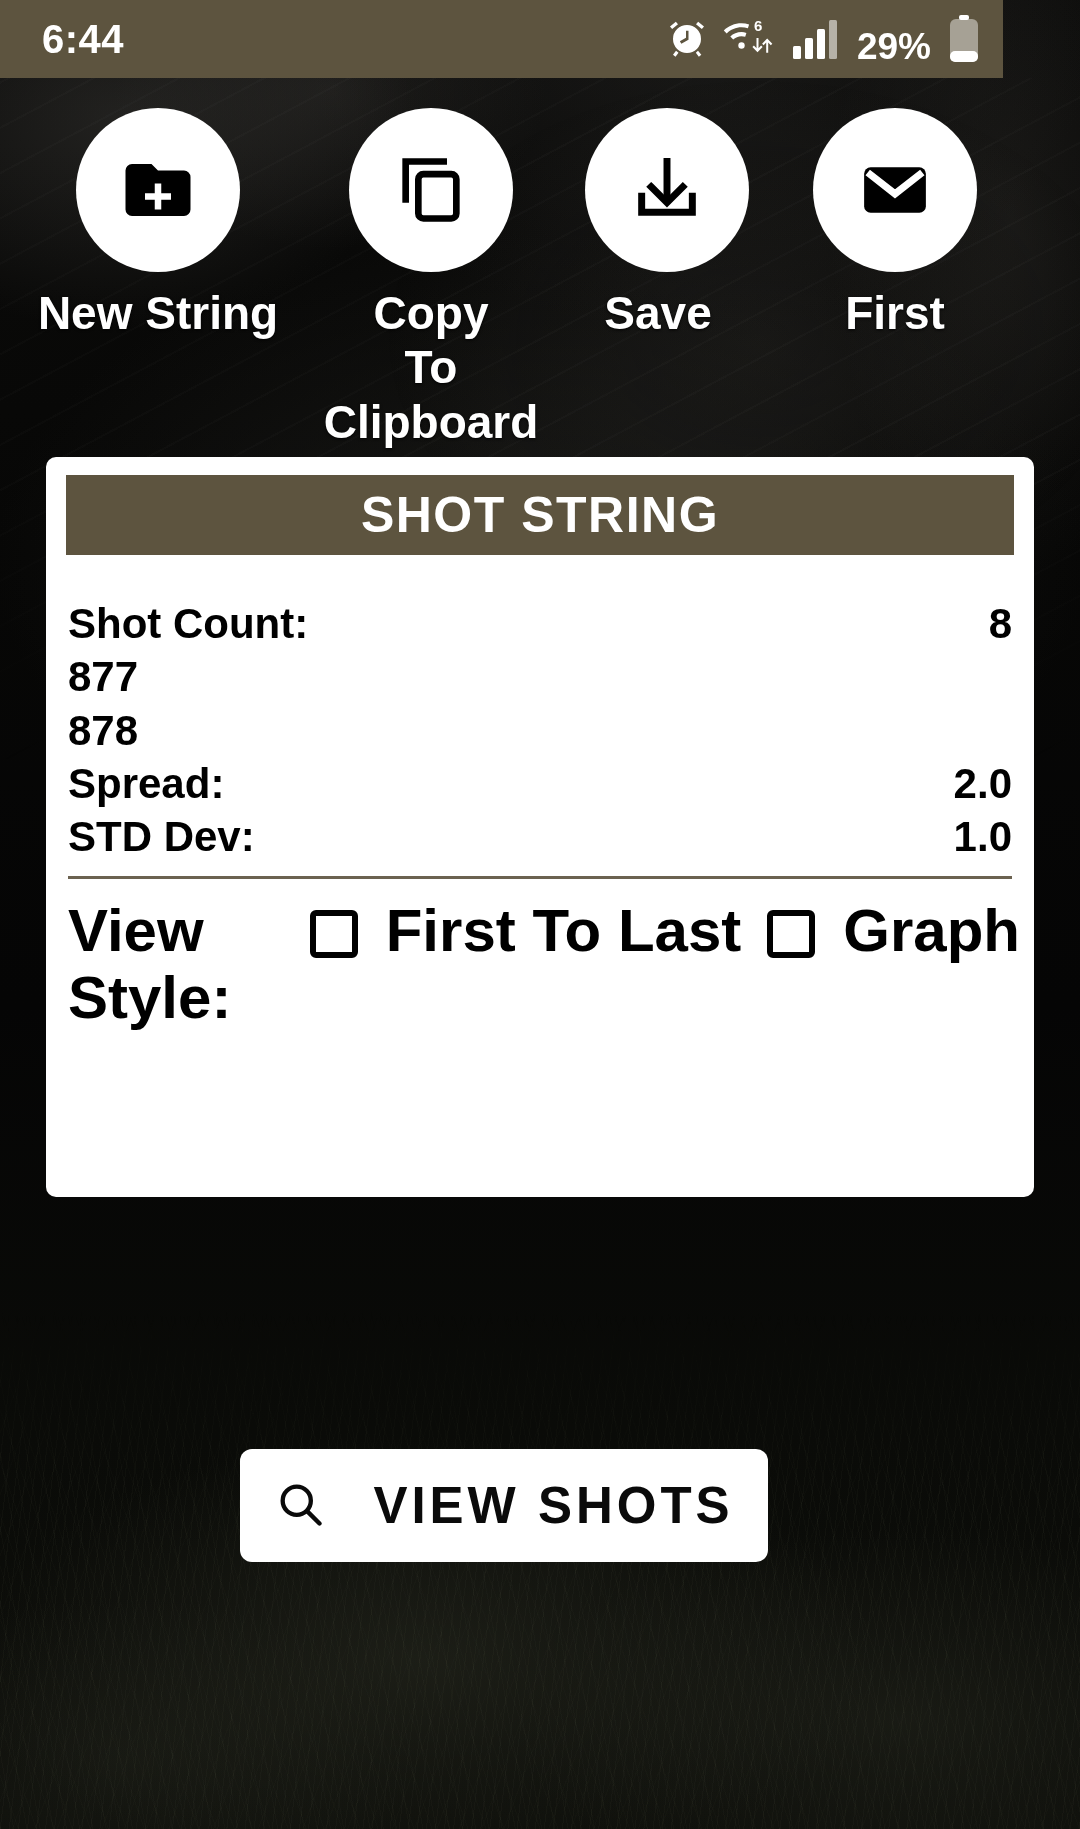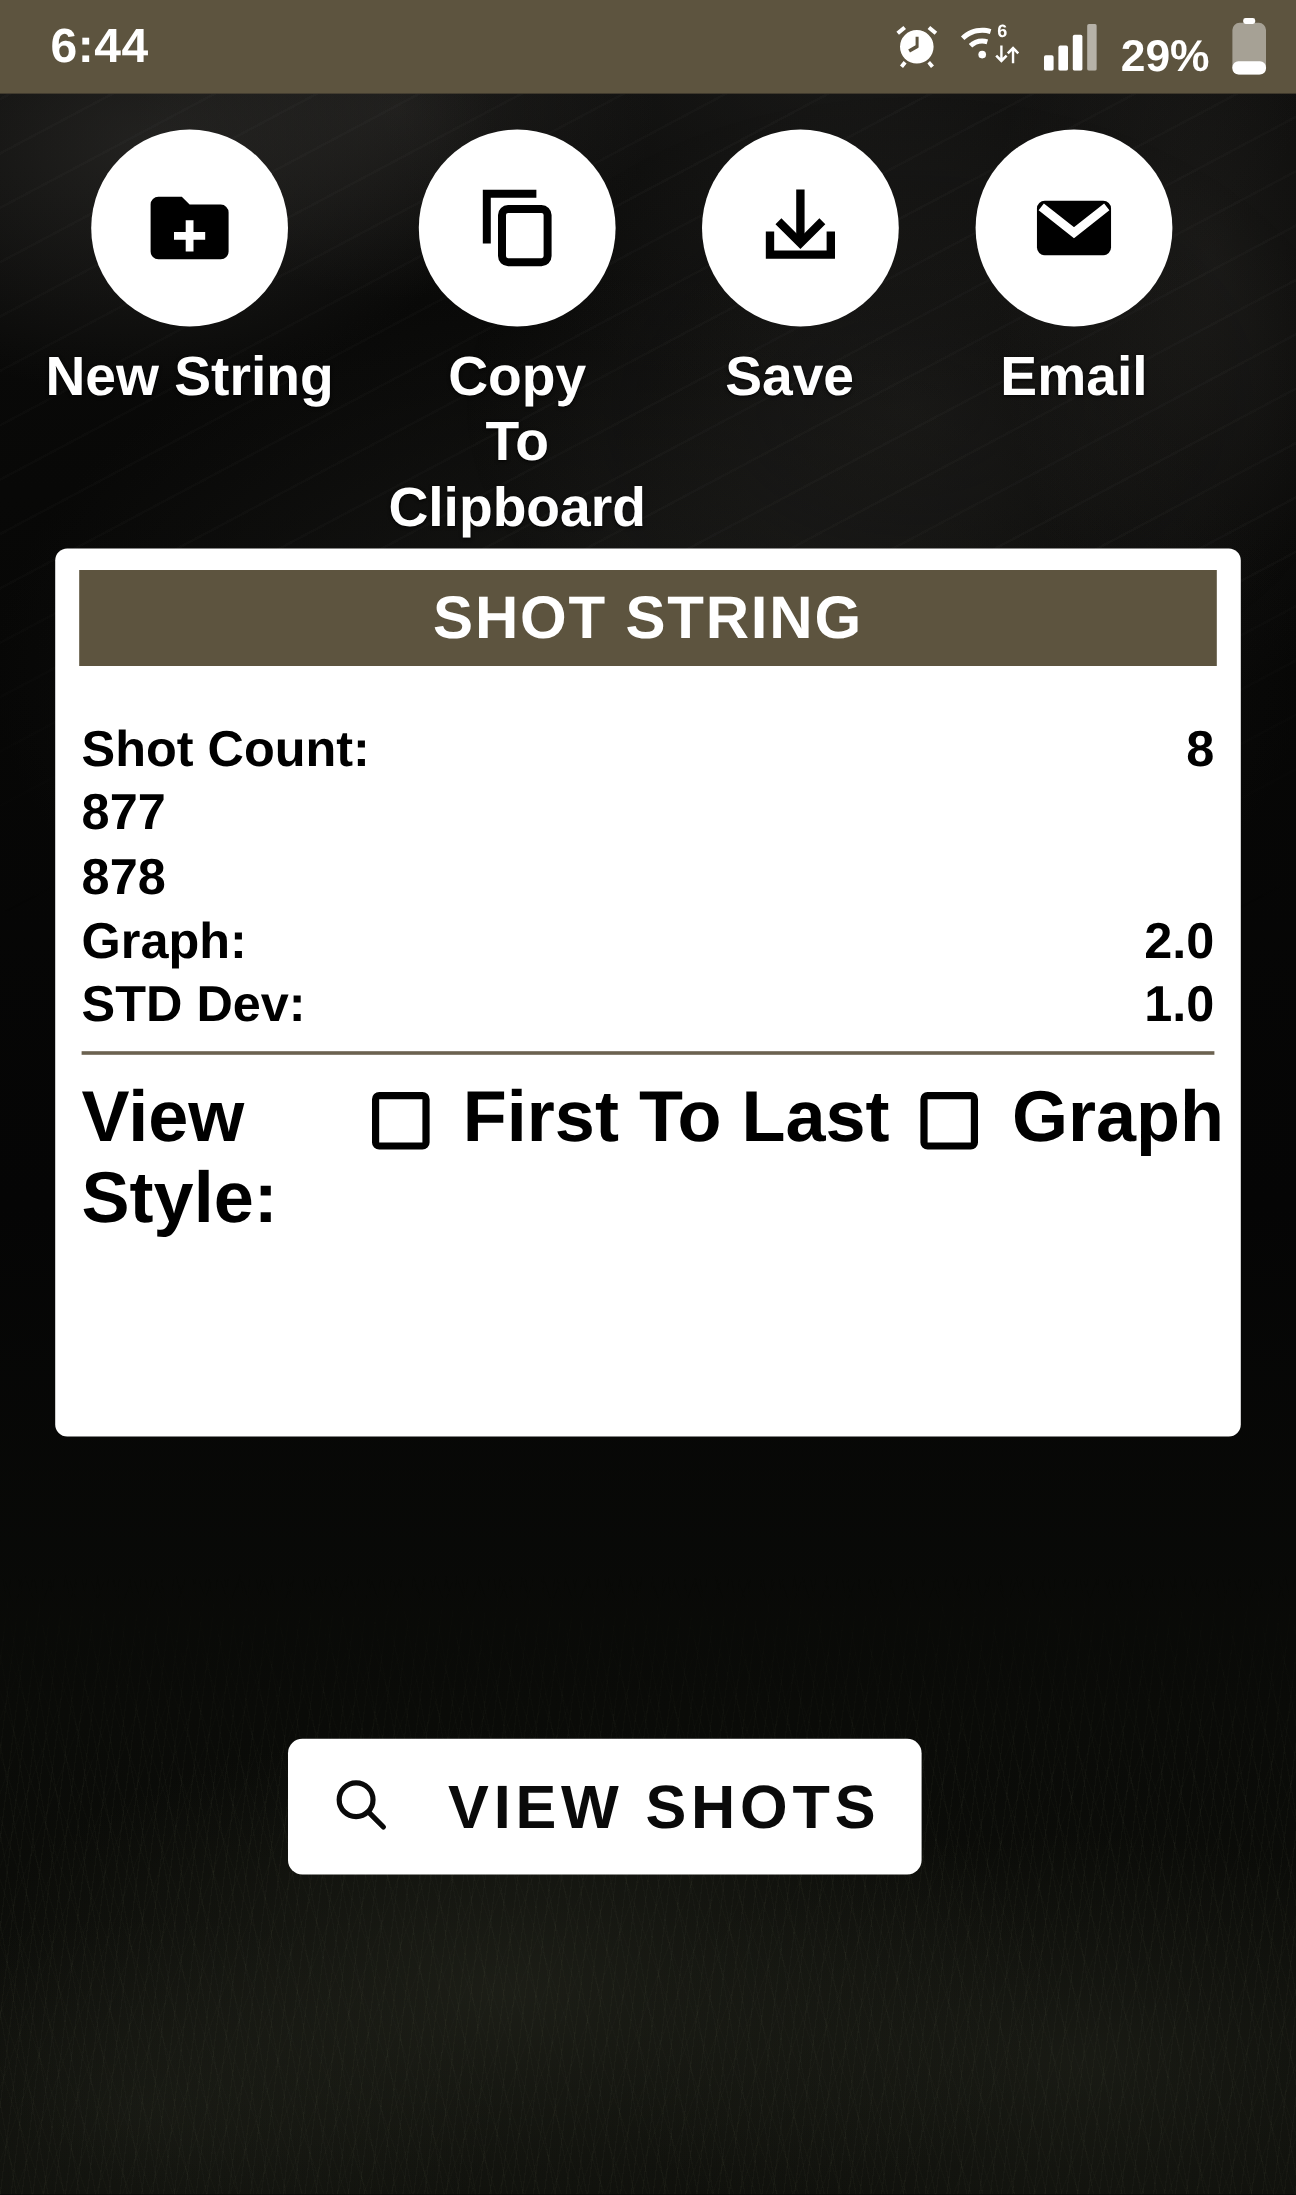--- a/index.html
+++ b/index.html
@@ -53,21 +53,21 @@
     background-image:
       repeating-linear-gradient(-28deg, rgba(150,150,146,0.030) 0px, rgba(150,150,146,0.030) 2px, rgba(0,0,0,0) 2px, rgba(0,0,0,0) 40px),
       radial-gradient(ellipse 520px 360px at 760px 260px, rgba(72,70,66,0.22), rgba(0,0,0,0) 72%);
     -webkit-mask-image:linear-gradient(180deg, #000 0%, #000 55%, rgba(0,0,0,0) 100%);
     mask-image:linear-gradient(180deg, #000 0%, #000 55%, rgba(0,0,0,0) 100%);
   }
 
   
   #statusbar {
     position:absolute; top:0; left:0;
-    width:1080px; height:78px;
+    width:1003px; height:78px;
     background:#5D543F;
     display:flex; align-items:center;
     justify-content:space-between;
     padding:0 24px 0 42px;
     color:#fff;
   }
   #clock {
     font-size:40px; font-weight:700;
     letter-spacing:0.5px;
     font-family:"Liberation Sans", sans-serif;
@@ -278,21 +278,21 @@
 
     <div class="action" id="act-email">
       <div class="circle">
         <span>
           <svg width="78" height="78" viewBox="0 0 24 24">
             <rect x="2.5" y="5" width="19" height="14" rx="2" fill="#000"></rect>
             <path d="M3.6 6.6 12 13.2l8.4-6.6" fill="none" stroke="#fff" stroke-width="2.2" stroke-linejoin="miter"></path>
           </svg>
         </span>
       </div>
-      <div class="alabel">Email</div>
+      <div class="alabel">First</div>
     </div>
 
   </div>
 
   <div id="card">
 
     <div id="card-header">
       <div id="card-header-title">SHOT STRING</div>
     </div>
 
@@ -301,21 +301,21 @@
         <span class="stat-label">Shot Count:</span>
         <span class="stat-value">8</span>
       </div>
       <div class="stat-row">
         <span class="stat-value">877</span>
       </div>
       <div class="stat-row">
         <span class="stat-value">878</span>
       </div>
       <div class="stat-row">
-        <span class="stat-label">Graph:</span>
+        <span class="stat-label">Spread:</span>
         <span class="stat-value">2.0</span>
       </div>
       <div class="stat-row">
         <span class="stat-label">STD Dev:</span>
         <span class="stat-value">1.0</span>
       </div>
     </div>
 
     <div id="divider"></div>
 

